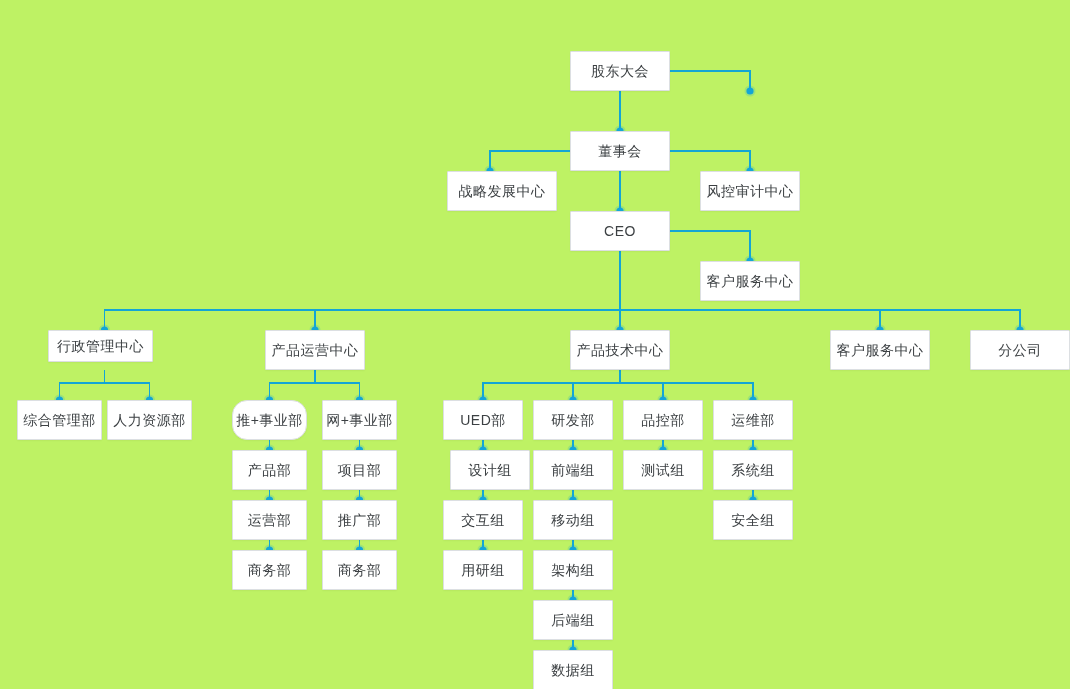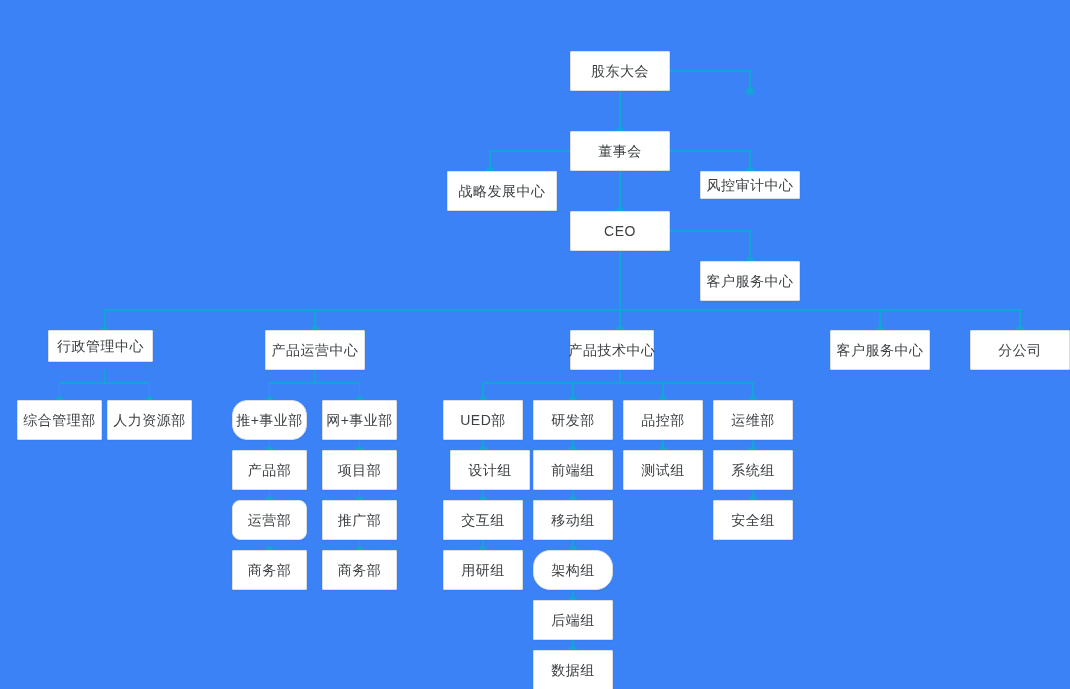--- a/index.html
+++ b/index.html
@@ -8,21 +8,21 @@
     padding: 0;
     background: #ffffff;
   }
   body {
     font-family: "Liberation Sans", "DejaVu Sans", sans-serif;
   }
   #canvas {
     position: relative;
     width: 1070px;
     height: 689px;
-    background: #3b82f6;
+    background: #bef264;
     overflow: hidden;
   }
   #edge-layer {
     position: absolute;
     left: 0;
     top: 0;
     width: 1070px;
     height: 689px;
     pointer-events: none;
   }
@@ -185,57 +185,57 @@
   <div id="node-layer">
       <div class="node" style="left: 570px; top: 51px; width: 100px; height: 40px;">
         <span class="node-label">股东大会</span>
       </div>
       <div class="node" style="left: 570px; top: 131px; width: 100px; height: 40px;">
         <span class="node-label">董事会</span>
       </div>
       <div class="node" style="left: 435px; top: 171px; width: 110px; height: 40px; margin-left: 12px;">
         <span class="node-label">战略发展中心</span>
       </div>
-      <div class="node" style="left: 700px; top: 171px; width: 100px; height: 28px; justify-content: center;">
+      <div class="node" style="left: 700px; top: 171px; width: 100px; height: 40px; justify-content: center;">
         <span class="node-label">风控审计中心</span>
       </div>
       <div class="node" style="left: 570px; top: 211px; width: 100px; height: 40px;">
         <span class="node-label">CEO</span>
       </div>
       <div class="node" style="left: 700px; top: 261px; width: 100px; height: 40px;">
         <span class="node-label">客户服务中心</span>
       </div>
       <div class="node" style="left: 48px; top: 330px; width: 105px; height: 32px;">
         <span class="node-label">行政管理中心</span>
       </div>
       <div class="node" style="left: 265px; top: 330px; width: 100px; height: 40px;">
         <span class="node-label">产品运营中心</span>
       </div>
-      <div class="node" style="left: 570px; top: 330px; width: 84px; height: 40px;">
+      <div class="node" style="left: 570px; top: 330px; width: 100px; height: 40px;">
         <span class="node-label">产品技术中心</span>
       </div>
       <div class="node" style="left: 830px; top: 330px; width: 100px; height: 40px;">
         <span class="node-label">客户服务中心</span>
       </div>
       <div class="node" style="left: 970px; top: 330px; width: 100px; height: 40px;">
         <span class="node-label">分公司</span>
       </div>
       <div class="node" style="left: 17px; top: 400px; width: 85px; height: 40px;">
         <span class="node-label">综合管理部</span>
       </div>
       <div class="node" style="left: 107px; top: 400px; width: 85px; height: 40px;">
         <span class="node-label">人力资源部</span>
       </div>
       <div class="node" style="left: 232px; top: 400px; width: 75px; height: 40px; border-radius: 15px;">
         <span class="node-label">推+事业部</span>
       </div>
       <div class="node" style="left: 232px; top: 450px; width: 75px; height: 40px;">
         <span class="node-label">产品部</span>
       </div>
-      <div class="node" style="left: 232px; top: 500px; width: 75px; height: 40px; border-radius: 8px;">
+      <div class="node" style="left: 232px; top: 500px; width: 75px; height: 40px;">
         <span class="node-label">运营部</span>
       </div>
       <div class="node" style="left: 232px; top: 550px; width: 75px; height: 40px;">
         <span class="node-label">商务部</span>
       </div>
       <div class="node" style="left: 322px; top: 400px; width: 75px; height: 40px;">
         <span class="node-label">网+事业部</span>
       </div>
       <div class="node" style="left: 322px; top: 450px; width: 75px; height: 40px;">
         <span class="node-label">项目部</span>
@@ -260,21 +260,21 @@
       </div>
       <div class="node" style="left: 533px; top: 400px; width: 80px; height: 40px;">
         <span class="node-label">研发部</span>
       </div>
       <div class="node" style="left: 533px; top: 450px; width: 80px; height: 40px;">
         <span class="node-label">前端组</span>
       </div>
       <div class="node" style="left: 533px; top: 500px; width: 80px; height: 40px;">
         <span class="node-label">移动组</span>
       </div>
-      <div class="node" style="left: 533px; top: 550px; width: 80px; height: 40px; border-radius: 17px;">
+      <div class="node" style="left: 533px; top: 550px; width: 80px; height: 40px;">
         <span class="node-label">架构组</span>
       </div>
       <div class="node" style="left: 533px; top: 600px; width: 80px; height: 40px;">
         <span class="node-label">后端组</span>
       </div>
       <div class="node" style="left: 533px; top: 650px; width: 80px; height: 40px; align-items: center;">
         <span class="node-label">数据组</span>
       </div>
       <div class="node" style="left: 623px; top: 400px; width: 80px; height: 40px;">
         <span class="node-label">品控部</span>

